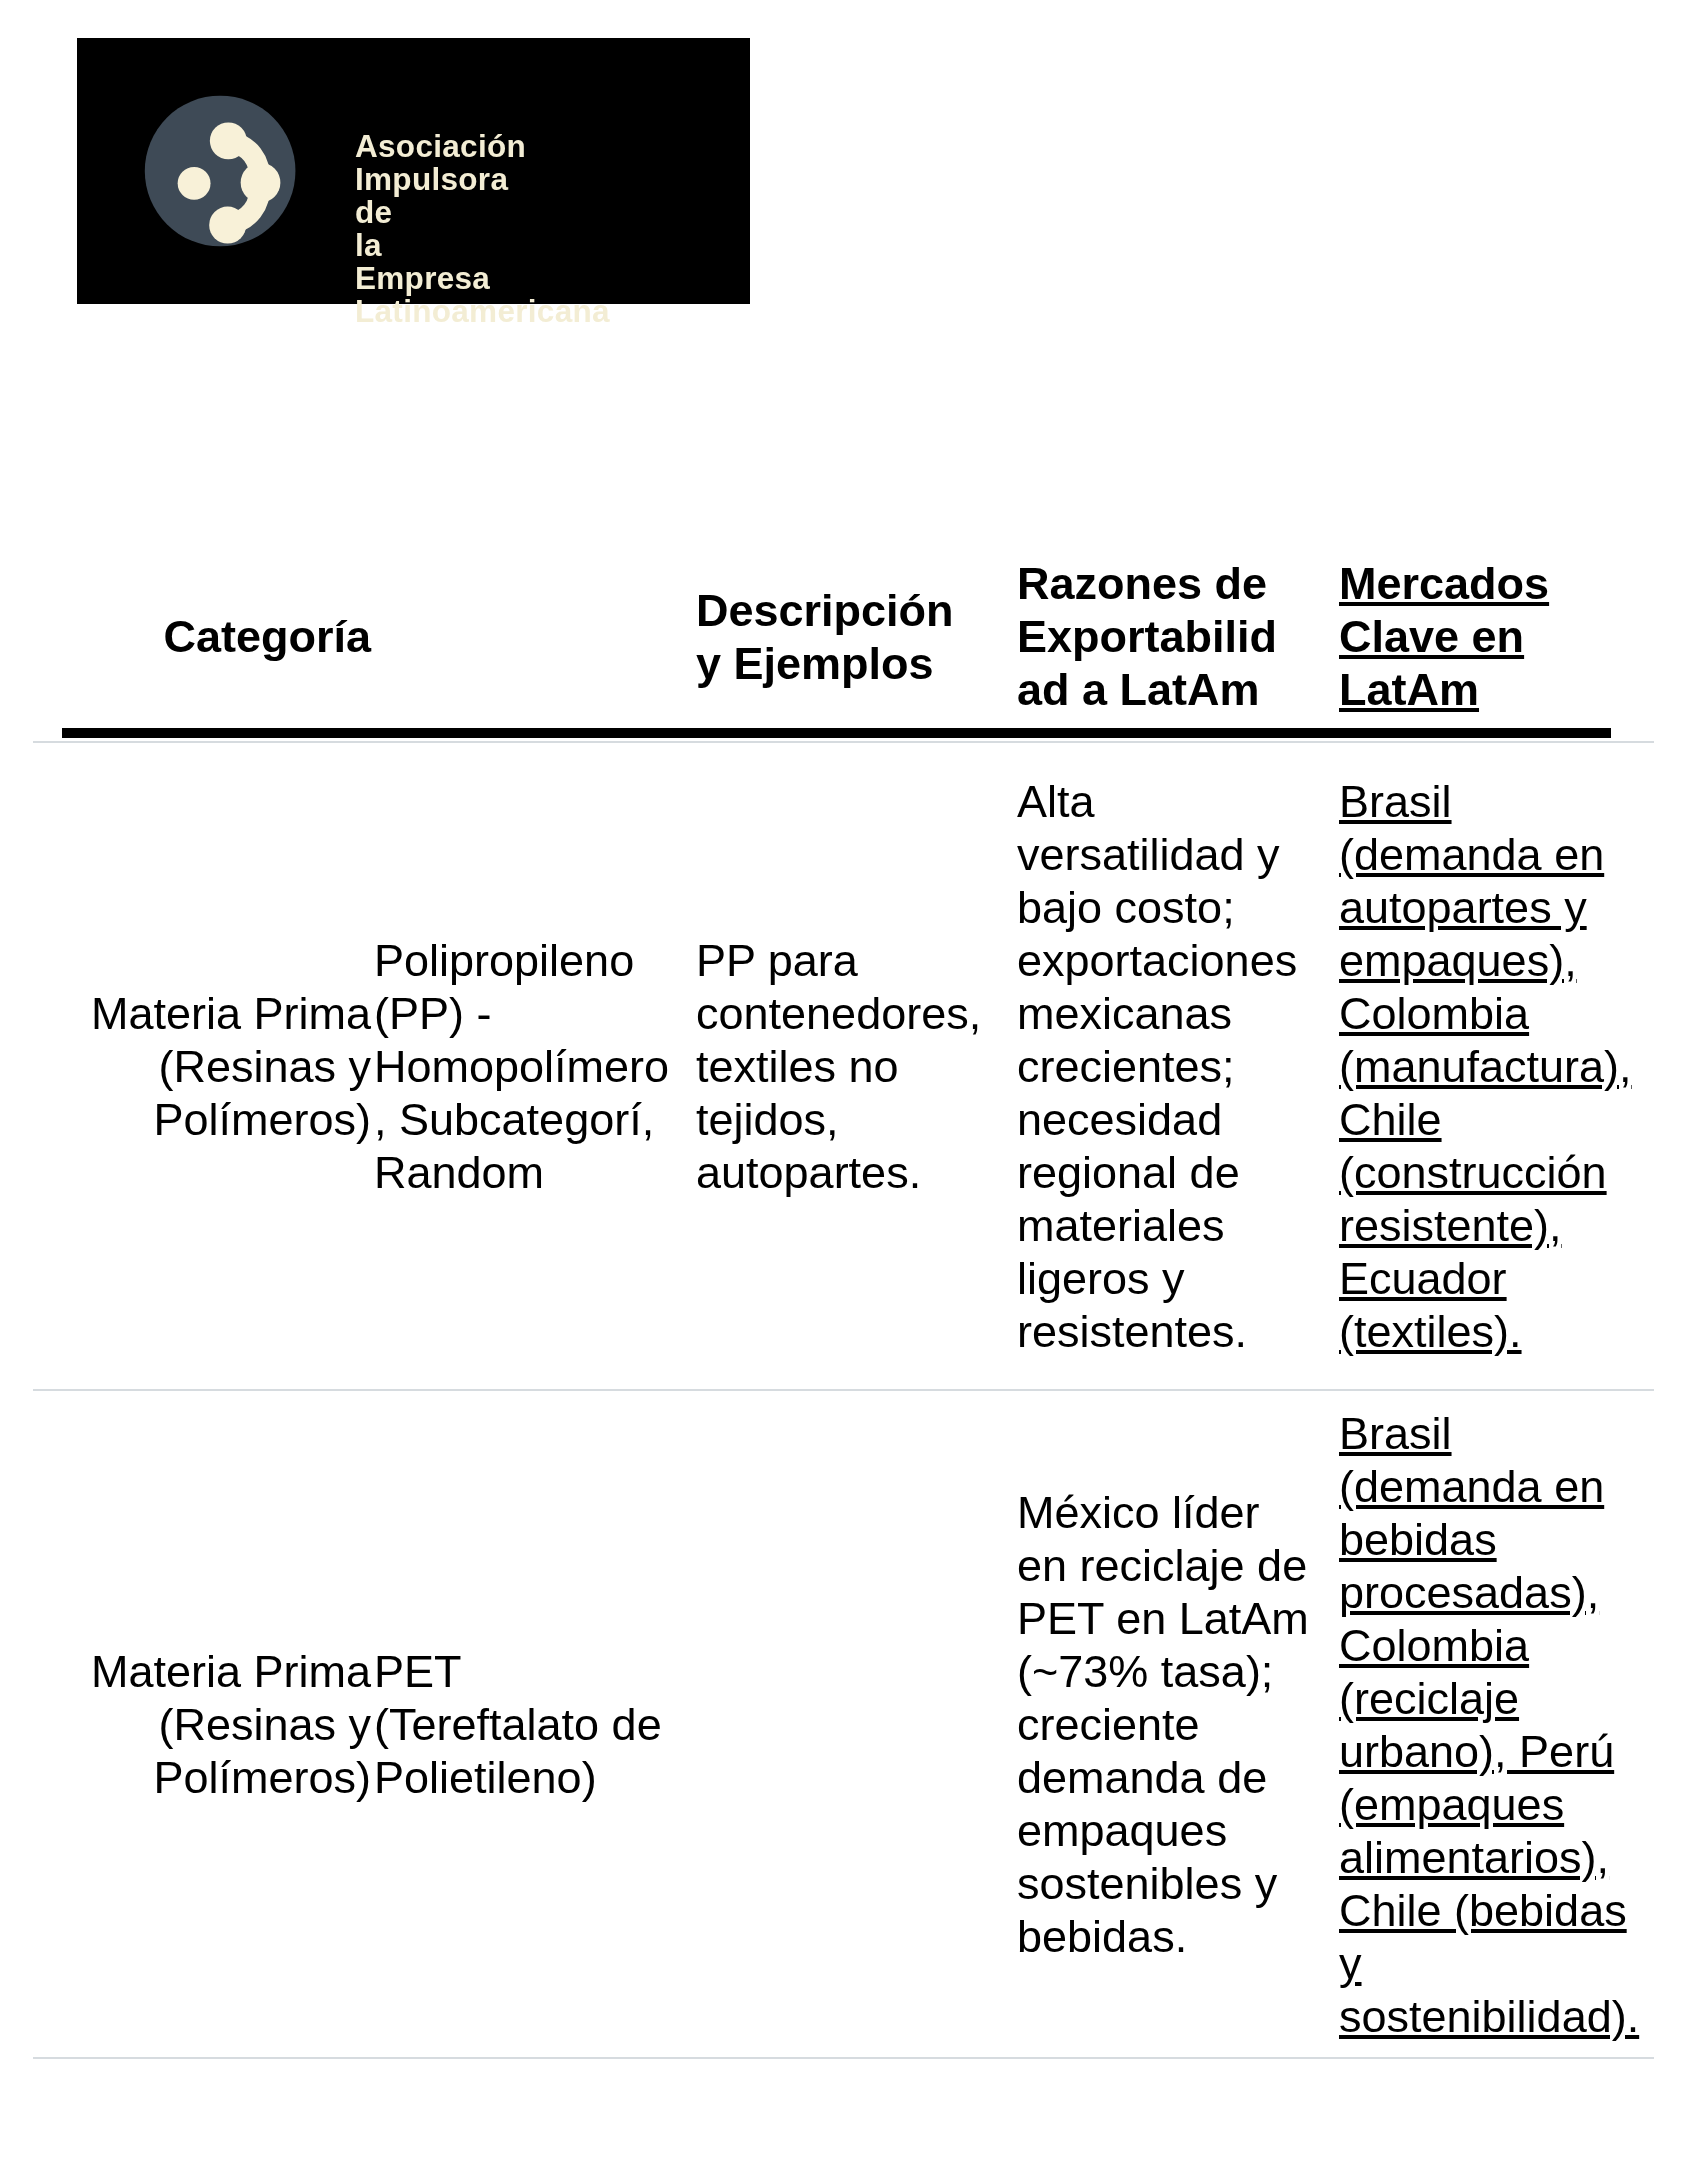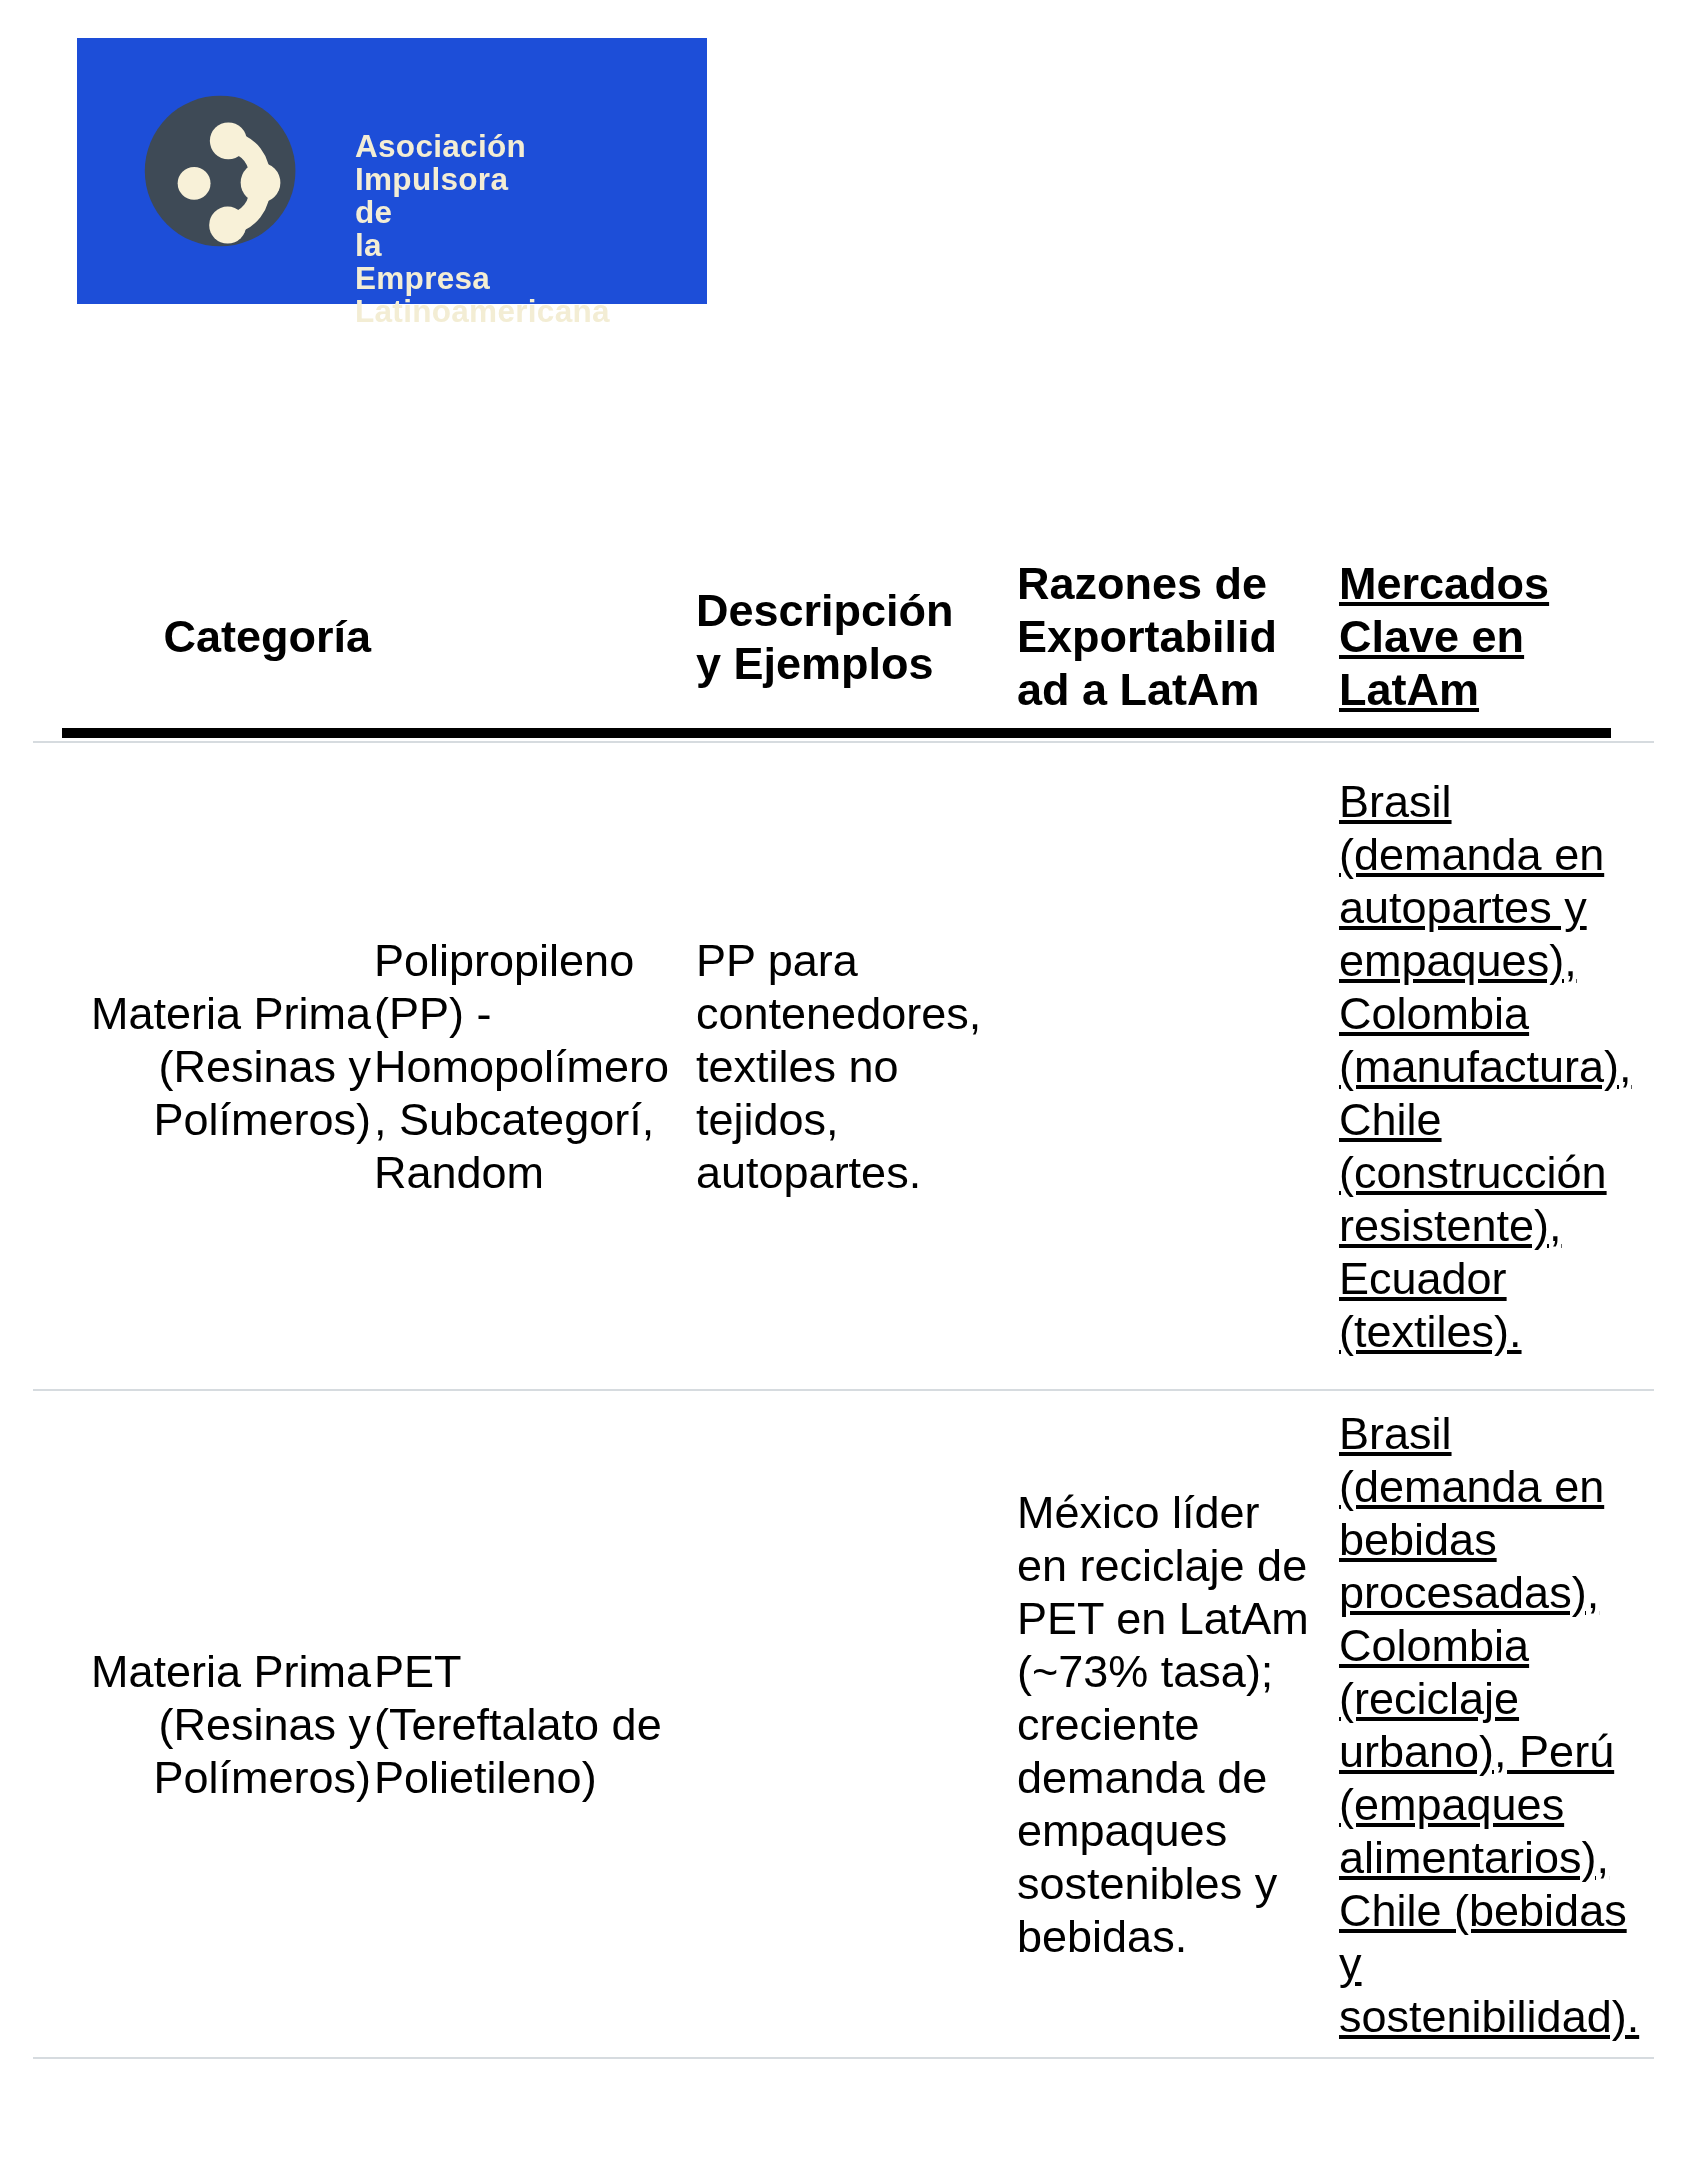--- a/index.html
+++ b/index.html
@@ -13,21 +13,22 @@
     overflow: hidden;
   }
 
   
   .logo {
     position: absolute;
     left: 77px;
     top: 38px;
     width: 630px;
     height: 266px;
-    background: #1d4ed8;
+    background: #000000;
+    padding-left: 43px;
   }
   .logo svg { position: absolute; left: 0; top: 0; }
   .logo-text {
     position: absolute;
     left: 278px;
     top: 92px;
     color: #f3edd4;
     font-size: 31.5px;
     line-height: 33px;
     font-weight: bold;
@@ -120,20 +121,31 @@
     <div class="bcell r1 c2">Polipropileno
 (PP) -
 Homopolímero
 , Subcategorí,
 Random</div>
     <div class="bcell r1 c3">PP para
 contenedores,
 textiles no
 tejidos,
 autopartes.</div>
+    <div class="bcell r1 c4">Alta
+versatilidad y
+bajo costo;
+exportaciones
+mexicanas
+crecientes;
+necesidad
+regional de
+materiales
+ligeros y
+resistentes.</div>
     <div class="bcell r1 c5">Brasil
 (demanda en
 autopartes y
 empaques),
 Colombia
 (manufactura),
 Chile
 (construcción
 resistente),
 Ecuador

